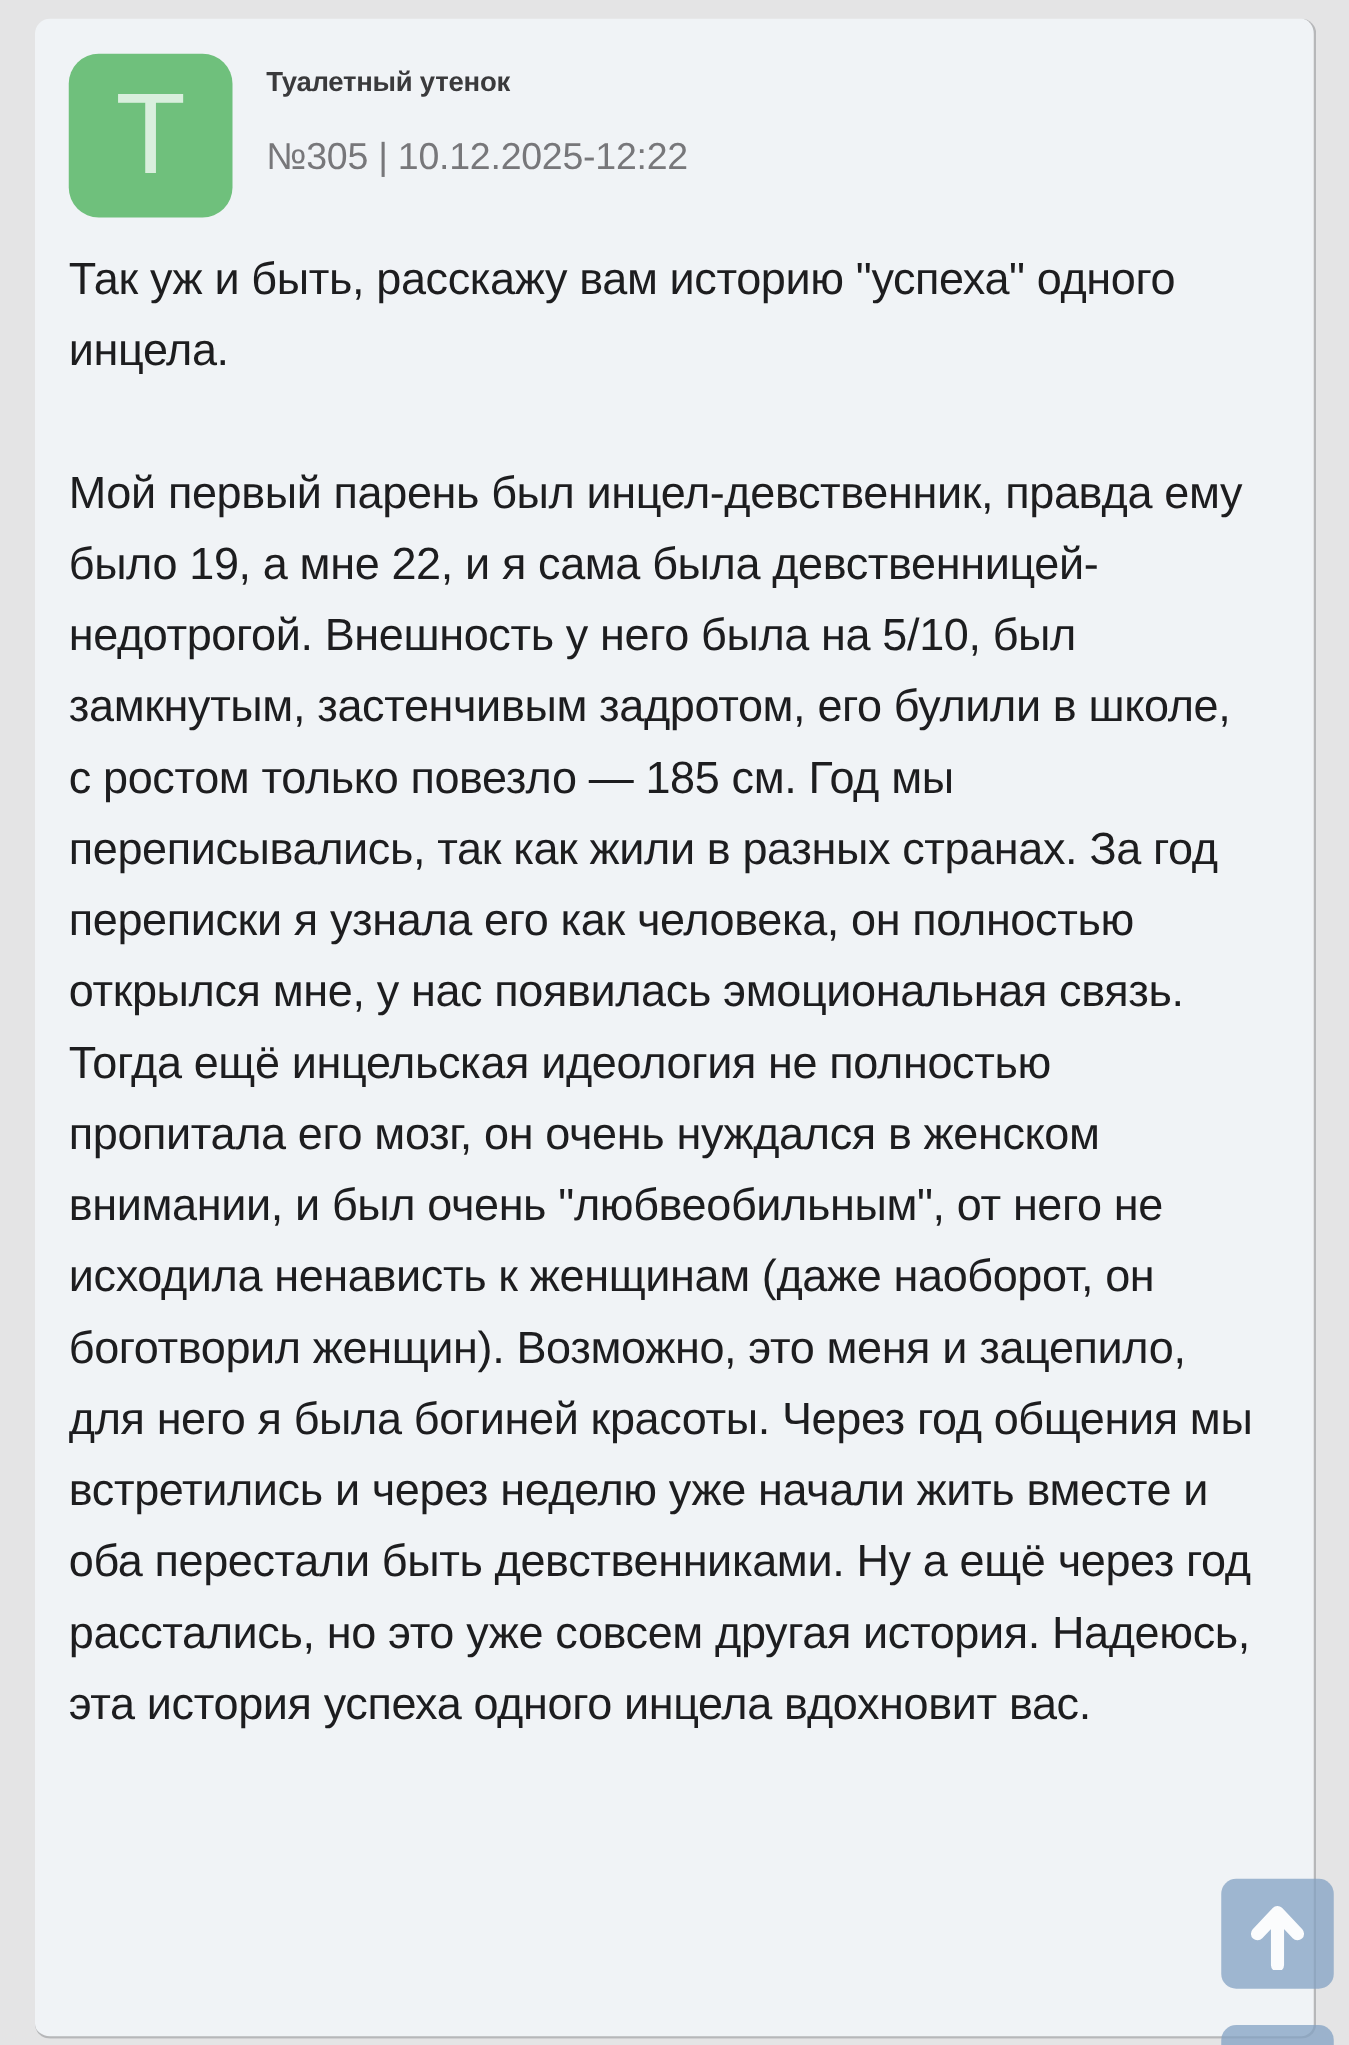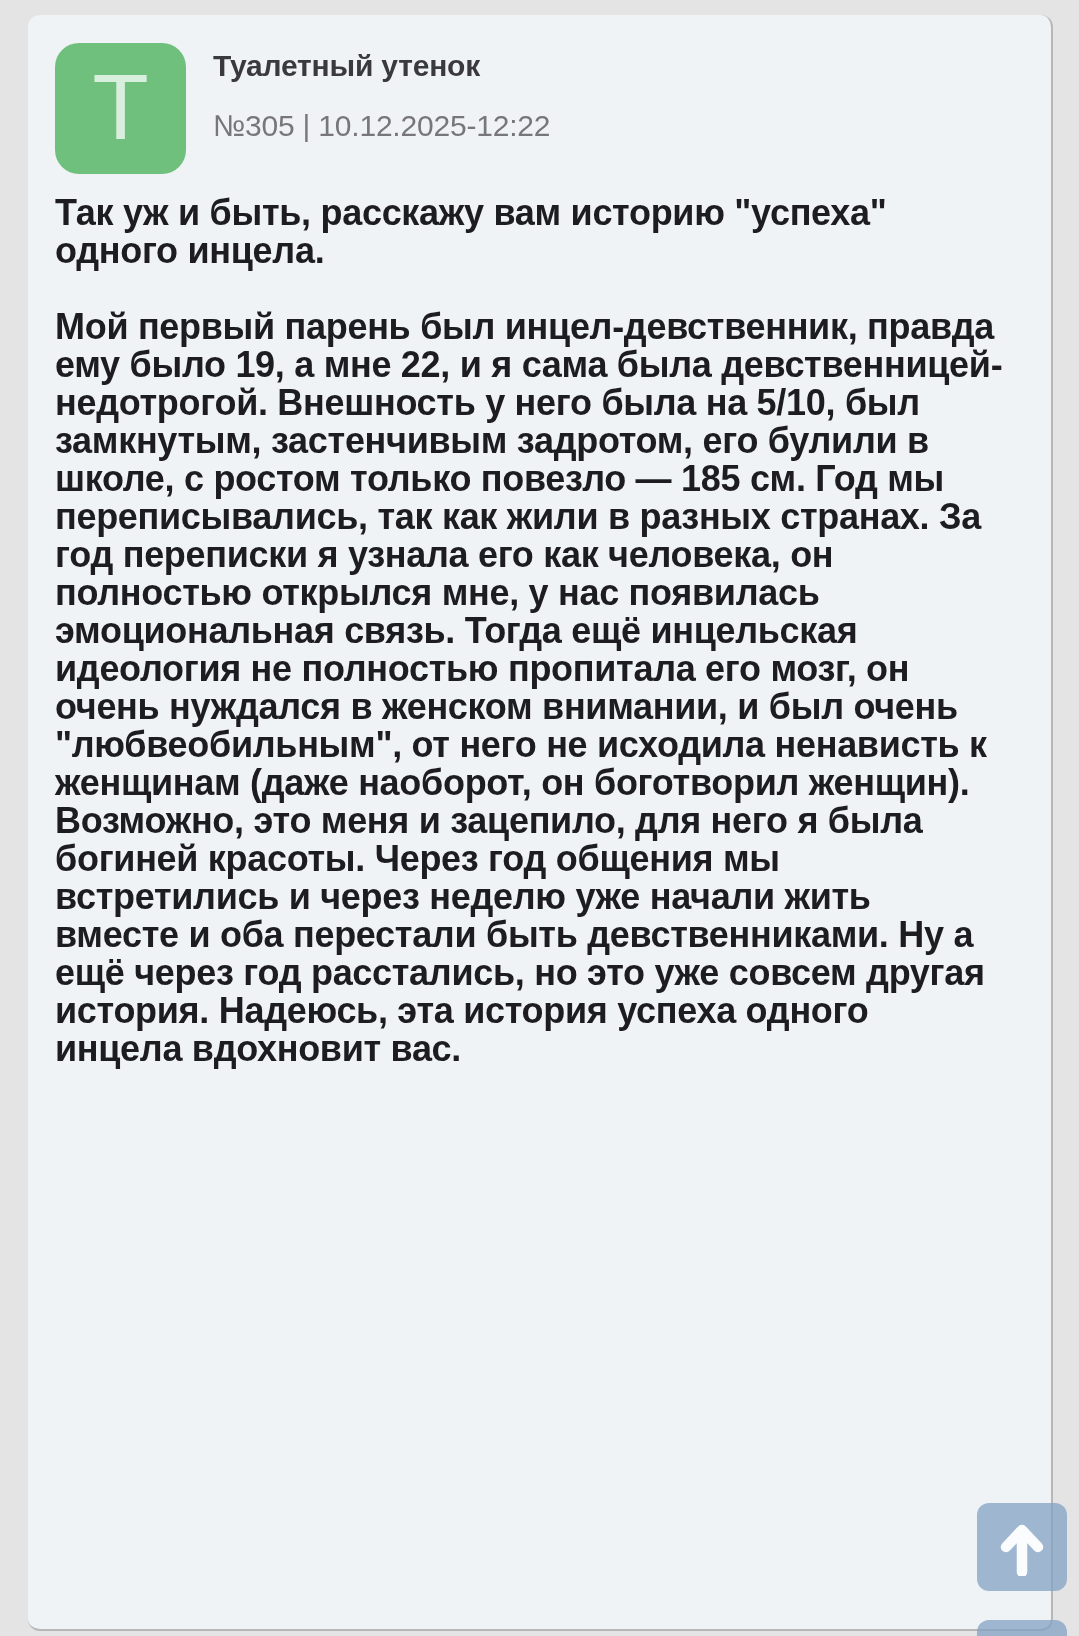--- a/index.html
+++ b/index.html
@@ -43,43 +43,42 @@
     color: #d9efdd;
     font-size: 92px;
     line-height: 1;
     font-weight: 400;
     transform: translateY(-2px);
   }
   .user-info {
     padding: 5px 0 0 27px;
   }
   .username {
-    font-size: 30px;
+    font-size: 22px;
     line-height: 36px;
     font-weight: 700;
     color: #3a3a3c;
     letter-spacing: -0.2px;
   }
   .post-meta {
     margin-top: 24px;
     font-size: 30px;
     line-height: 36px;
     font-weight: 400;
     color: #77777a;
     letter-spacing: -0.2px;
   }
   .post-body {
     margin-top: 20px;
     padding: 0 47px 0 27px;
     font-size: 36px;
-    line-height: 38px;
+    line-height: 57px;
     color: #1d1d1f;
     letter-spacing: -0.3px;
     white-space: pre-line;
-    font-weight: bold;
   }
   .scroll-btn {
     position: absolute;
     width: 90px;
     height: 88px;
     border: none;
     border-radius: 12px;
     background: rgba(131, 162, 195, 0.75);
     display: flex;
     align-items: center;

